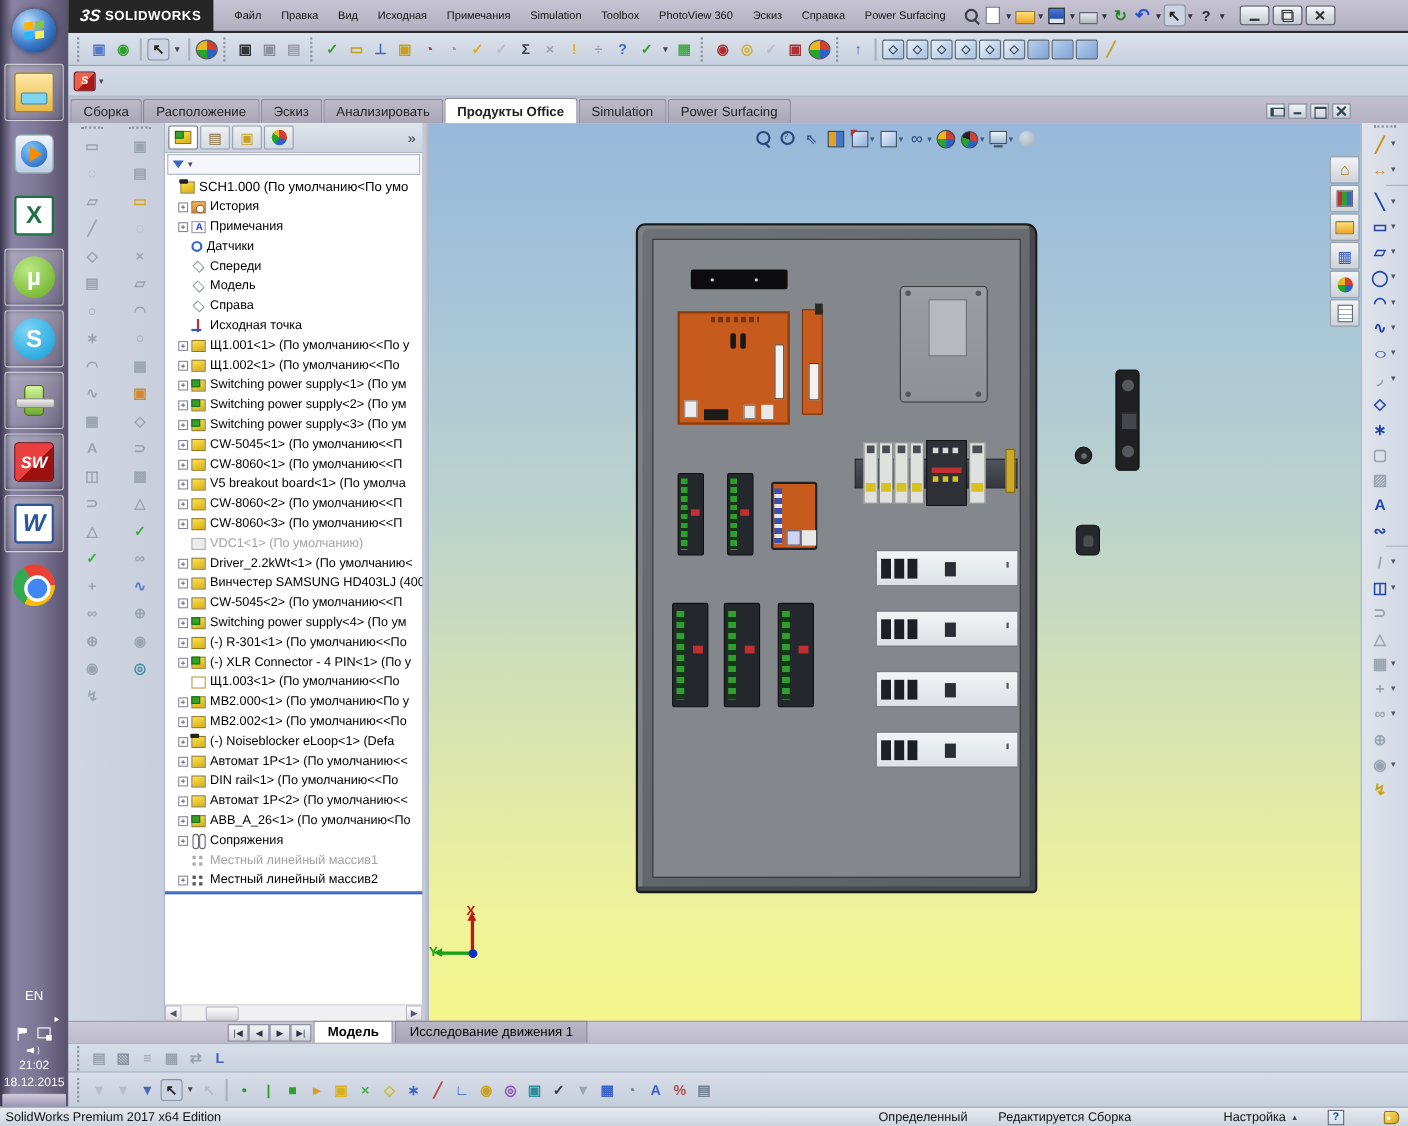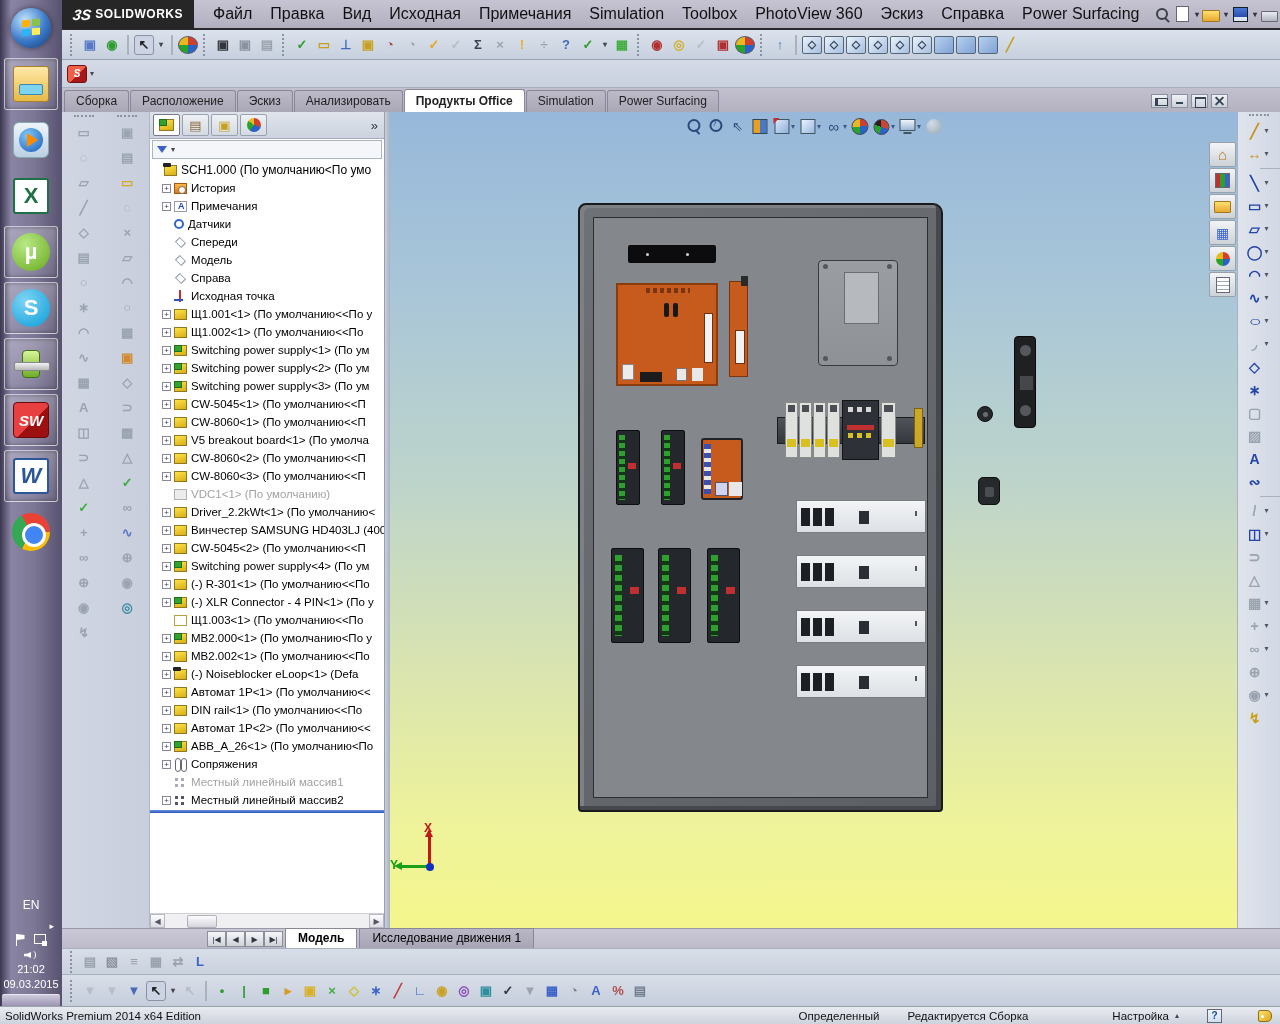--- a/index.html
+++ b/index.html
@@ -48,21 +48,21 @@
 
   
   #app { position:absolute; left:62px; top:0; width:1218px; height:1006px; }
 
   
   .menubar { height:30px; background:linear-gradient(#c6c3d2,#b2afc0); display:flex; align-items:center; border-bottom:2px solid #2a2a2e; }
   .logo { height:30px; width:132px; background:#262626; color:#fff; display:flex; align-items:center; justify-content:center; gap:4px; flex:none; }
   .logo-mark { font-size:15px; font-weight:bold; font-style:italic; transform:skewX(-8deg); }
   .logo-brand { font-size:12px; font-weight:bold; letter-spacing:.5px; }
   .menus { display:flex; margin-left:10px; }
-  .menu-item { padding:4px 9px; font-size:16px; color:#111; cursor:pointer; white-space:nowrap; }
+  .menu-item { padding:4px 9px; font-size:10px; color:#111; cursor:pointer; white-space:nowrap; }
   .quick { display:flex; align-items:center; margin-left:4px; }
   .qb { min-width:20px; height:20px; display:flex; align-items:center; justify-content:center; border-radius:3px; font-size:14px; font-weight:bold; position:relative; cursor:pointer; }
   .k-caret { min-width:9px; font-size:8px; color:#334; }
   .k-search::before { content:""; width:8px; height:8px; border:2px solid #3a3f46; border-radius:50%; }
   .k-search::after { content:""; width:2px; height:6px; background:#3a3f46; position:absolute; bottom:1px; right:4px; transform:rotate(-45deg); }
   .k-new::before { content:""; width:11px; height:14px; background:#fff; border:1px solid #667; }
   .k-open::before { content:""; width:16px; height:10px; background:linear-gradient(#ffe070,#e8a830); border:1px solid #a07820; border-radius:1px; margin-top:3px; }
   .k-save::before { content:""; width:13px; height:13px; background:linear-gradient(#4a78d8,#1a3a98); border:1px solid #122; box-shadow:inset 0 -4px 0 #dfe6f2; }
   .k-print::before { content:""; width:15px; height:9px; background:linear-gradient(#e8ecf0,#b0b6be); border:1px solid #667; margin-top:4px; border-radius:1px; }
   .k-rebuild { color:#1e8a1e; }
@@ -337,21 +337,21 @@
       <span class="tray-lang">EN</span>
       <span class="tray-arrow">▸</span>
       <span class="tray-icons">
         <span class="flagico"></span>
         <span class="netico"></span>
       </span>
       <span class="tray-icons">
           <span class="spkico"></span>
         </span>
       <span>21:02</span>
-      <span>09.03.2015</span>
+      <span>18.12.2015</span>
     </div>
     <div class="showdesk"></div>
   </div>
 
   <div id="app">
 
     <div class="menubar">
       <div class="logo">
         <span class="logo-mark">3S</span>
         <span class="logo-brand">SOLIDWORKS</span>
@@ -1090,21 +1090,21 @@
         <span class="tb" style="color: rgb(58, 98, 200);">▦</span>
         <span class="tb" style="color: rgb(112, 128, 144);">◔</span>
         <span class="tb" style="color: rgb(58, 98, 200);">A</span>
         <span class="tb" style="color: rgb(176, 80, 80);">%</span>
         <span class="tb" style="color: rgb(112, 128, 144);">▤</span>
       </div>
 
   </div>
 
   <div id="statusbar">
-    <span class="st-product">SolidWorks Premium 2014 x64 Edition</span>
+    <span class="st-product">SolidWorks Premium 2017 x64 Edition</span>
     <span class="st-right">
       <span class="st-item">Определенный</span>
       <span class="st-item">Редактируется Сборка</span>
       <span class="st-settings">
         <span>Настройка</span>
         <span class="st-caret">▴</span>
       </span>
       <span class="st-help">?</span>
       <span class="st-tag"></span>
     </span>

